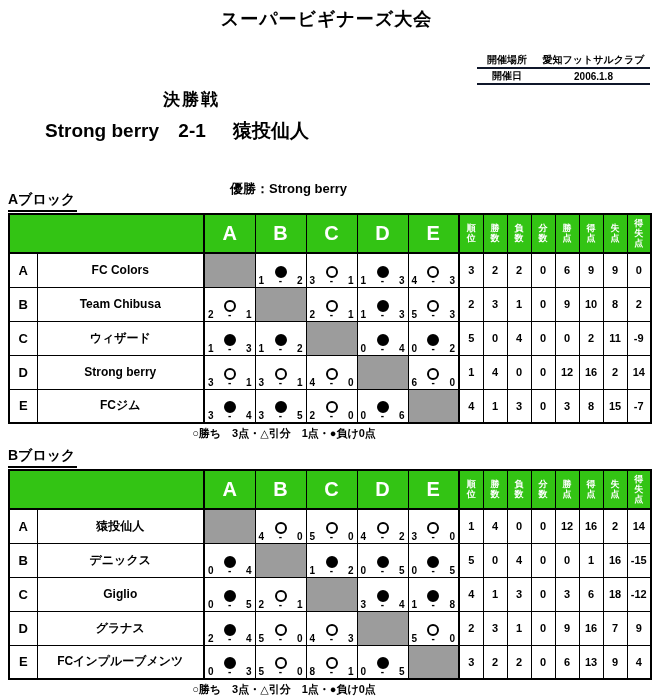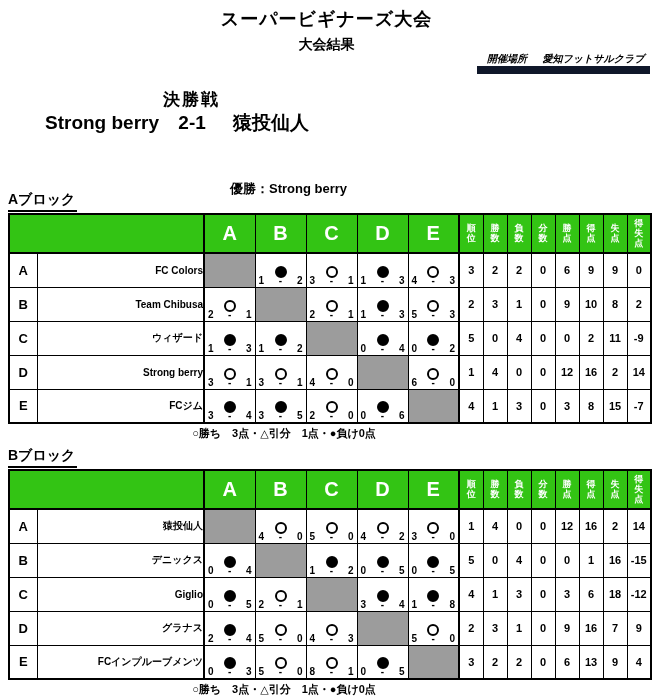--- a/index.html
+++ b/index.html
@@ -4,25 +4,25 @@
 <style>
   * { margin:0; padding:0; box-sizing:border-box; }
   html,body { background:#fff; }
   body { font-family:"Liberation Sans","DejaVu Sans",sans-serif; font-weight:bold; color:#000; }
   .page { position:relative; width:653px; height:697px; background:#fff; overflow:hidden; }
 
   .title    { position:absolute; top:7px;  left:0; width:653px; text-align:center; font-size:18px; letter-spacing:1px; }
   .subtitle { position:absolute; top:36px; left:0; width:653px; text-align:center; font-size:14px; }
 
   .info-table { position:absolute; top:52px; right:3px; width:173px; border-collapse:collapse; }
-  .info-table td { border-bottom:8px solid #0f172a; height:16px; font-size:10px; text-align:center; padding:0 2px; white-space:nowrap;font-style:italic; }
+  .info-table td { border-bottom:2px solid #0f172a; height:16px; font-size:10px; text-align:center; padding:0 2px; white-space:nowrap; }
   .info-table td.lbl { width:60px; }
 
   .final-heading { position:absolute; top:88px;  left:163px; font-size:17px; letter-spacing:2px; }
-  .final-line    { position:absolute; top:110px; left:45px;  font-size:19px; white-space:nowrap; }
+  .final-line    { position:absolute; top:118px; left:45px;  font-size:19px; white-space:nowrap; }
   .final-line .gap1 { display:inline-block; width:14px; }
   .final-line .gap2 { display:inline-block; width:22px; }
   .champion      { position:absolute; top:151px; left:230px; font-size:13px;margin-top:29px; }
 
   .block   { position:absolute; left:8px; width:642px; }
   .block-a { top:190px; }
   .block-b { top:446px; }
   .block-label { display:inline-block; font-size:14px; border-bottom:2px solid #000; padding:0 2px 1px 0; margin-bottom:1px; }
 
   table.block-table { border-collapse:collapse; table-layout:fixed; width:642px; border:2px solid #000; }
@@ -33,44 +33,47 @@
   col.c-stat   { width:24px; }
 
   thead th { height:39px; background:var(--green,#33C414); border-bottom:2px solid #000 !important; }
   th.match-h { color:#fff; font-size:20px; text-align:center; }
   th.stat-h  { color:#fff; text-align:center; vertical-align:middle; }
   .vtext { display:inline-block; width:1em; font-size:9px; line-height:10px; word-break:break-all; white-space:normal; }
   .thickL { border-left:2px solid #000 !important; }
 
   tbody td { height:34px; background:#fff; }
   td.letter-cell { font-size:13px; text-align:center; }
-  td.team-cell   { font-size:10px; text-align:right; padding-left:4px; white-space:nowrap; }
+  td.team-cell   { font-size:12px; text-align:center; padding-left:4px; white-space:nowrap; }
   td.match-cell  { position:relative; }
   td.match-cell.self { background:var(--gray,#9C9C9C); }
   .circle { width:12px; height:12px; border-radius:50%; margin:3px auto 0; }
   .circle.win  { border:2px solid #000; background:#fff; }
   .circle.loss { border:2px solid #000; background:#000; }
   .score { position:absolute; bottom:1px; left:3px; right:3px; display:flex; justify-content:space-between; font-size:10px; line-height:11px; }
   td.stat-cell { font-size:11px; text-align:center; white-space:nowrap; }
 
   .legend { width:642px; text-align:center; padding-right:90px; margin-top:2px; font-size:11px; white-space:nowrap; }
 </style>
 </head>
 <body>
 
 <div class="page">
 
   <div class="title">スーパービギナーズ大会</div>
-  <div class="subtitle">大会結果</div>
 
   <table class="info-table">
     <tbody>
         <tr>
       <td class="lbl">開催場所</td>
       <td>愛知フットサルクラブ</td>
+    </tr>
+    <tr>
+      <td class="lbl">開催日</td>
+      <td>2006.1.8</td>
     </tr>
   </tbody>
     </table>
 
   <div class="final-heading">決勝戦</div>
   <div class="final-line">
     <span>Strong berry</span><span class="gap1"></span>
     <span>2-1</span><span class="gap2"></span>
     <span>猿投仙人</span>
   </div>

